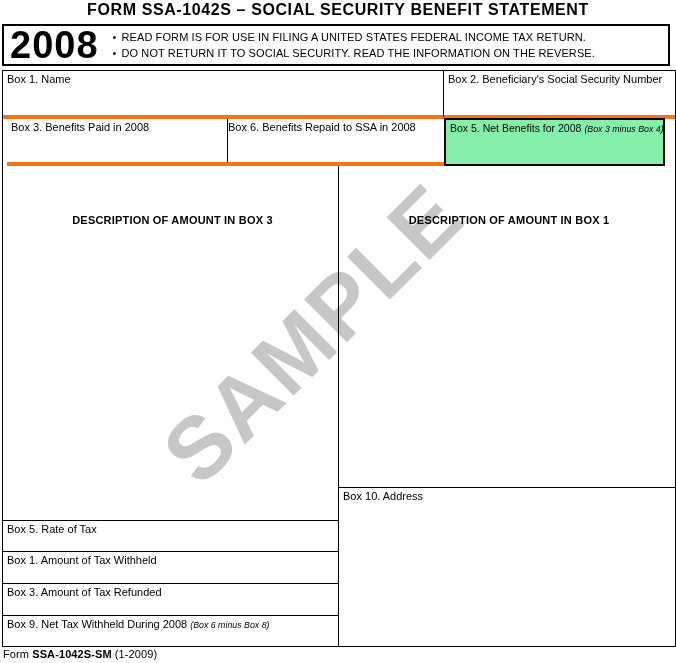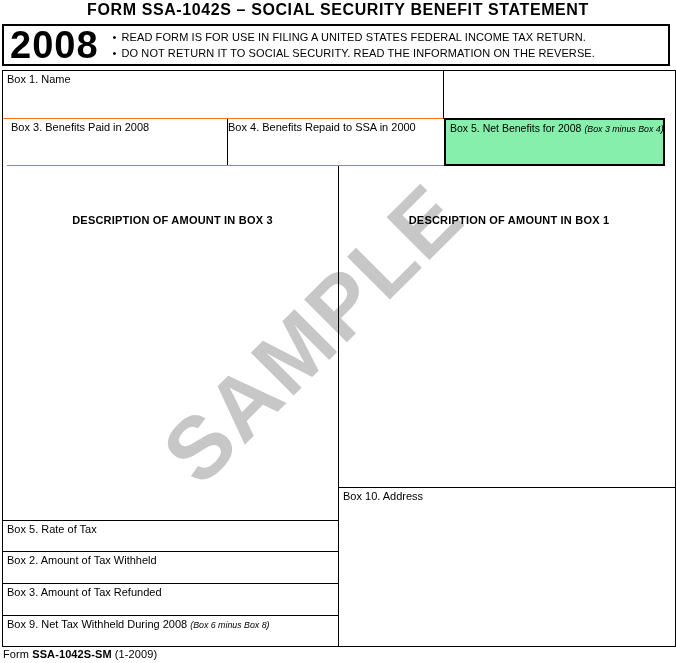--- a/index.html
+++ b/index.html
@@ -69,21 +69,21 @@
     z-index: 1;
   }
   .cell {
     position: absolute;
     box-sizing: border-box;
     font-size: 11px;
     padding: 2px 0 0 4px;
     background: transparent;
   }
   .br { border-right: 1px solid #000; }
-  .bb { border-bottom: 1px solid #f97316; }
+  .bb { border-bottom: 4px solid #f97316; }
   .bt { border-top: 1px solid #000; }
 
   .cell-box1  { left: 0;     top: 0;    width: 441px; height: 48px; }
   .cell-box2  { left: 441px; top: 0;    width: 231px; height: 48px; }
   .cell-box3  { left: 4px;     top: 48px; width: 221px; height: 47px; }
   .cell-box4  { left: 221px; top: 48px; width: 220px; height: 47px; }
   .cell-box5  {
     left: 441px; top: 47px; width: 221px; height: 48px;
     border: 2px solid #000;
     background: #86efac;
@@ -143,27 +143,30 @@
   </div>
 
   <div class="watermark">SAMPLE</div>
 
   <div class="grid">
 
     <div class="cell cell-box1 br bb">
       <span class="box-label">Box 1. Name</span>
     </div>
 
+    <div class="cell cell-box2 bb">
+      <span class="box-label">Box 2. Beneficiary's Social Security Number</span>
+    </div>
 
     <div class="cell cell-box3 br bb">
       <span class="box-label">Box 3. Benefits Paid in 2008</span>
     </div>
 
     <div class="cell cell-box4 bb">
-      <span class="box-label">Box 4. Benefits Repaid to SSA in 2000</span>
+      <span class="box-label">Box 6. Benefits Repaid to SSA in 2008</span>
     </div>
 
     <div class="cell cell-box5">
       <span class="box-label">Box 5. Net Benefits for 2008</span>
       <span class="note">(Box 3 minus Box 4)</span>
     </div>
 
     <div class="cell desc-left br">
       <div class="desc-header">DESCRIPTION OF AMOUNT IN BOX 3</div>
     </div>
@@ -175,21 +178,21 @@
     <div class="cell cell-box10 bt">
       <span class="box-label">Box 10. Address</span>
     </div>
 
 
     <div class="cell cell-box6 bt br">
       <span class="box-label">Box 5. Rate of Tax</span>
     </div>
 
     <div class="cell cell-box7 bt br">
-      <span class="box-label">Box 2. Amount of Tax Withheld</span>
+      <span class="box-label">Box 1. Amount of Tax Withheld</span>
     </div>
 
     <div class="cell cell-box8 bt br">
       <span class="box-label">Box 3. Amount of Tax Refunded</span>
     </div>
 
     <div class="cell cell-box9 bt br">
       <span class="box-label">Box 9. Net Tax Withheld During 2008</span>
       <span class="note">(Box 6 minus Box 8)</span>
     </div>

